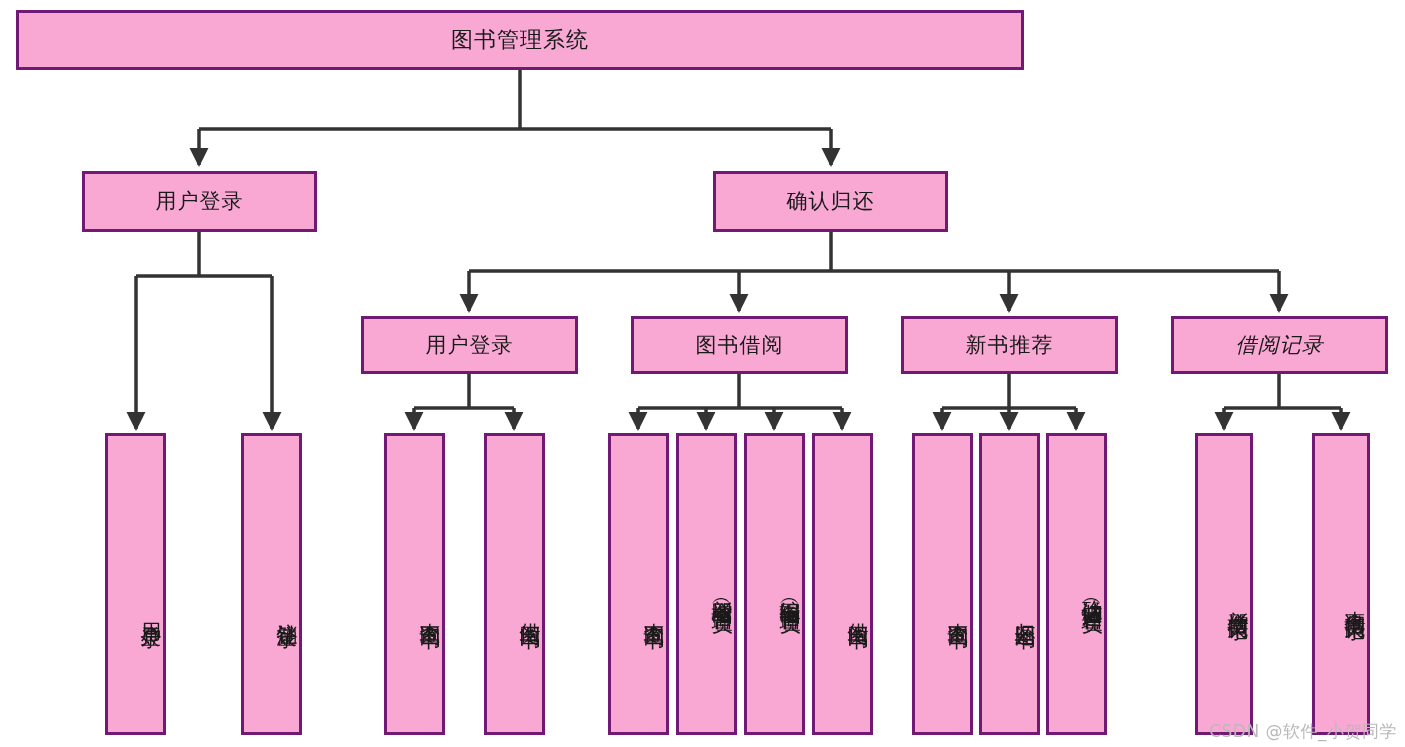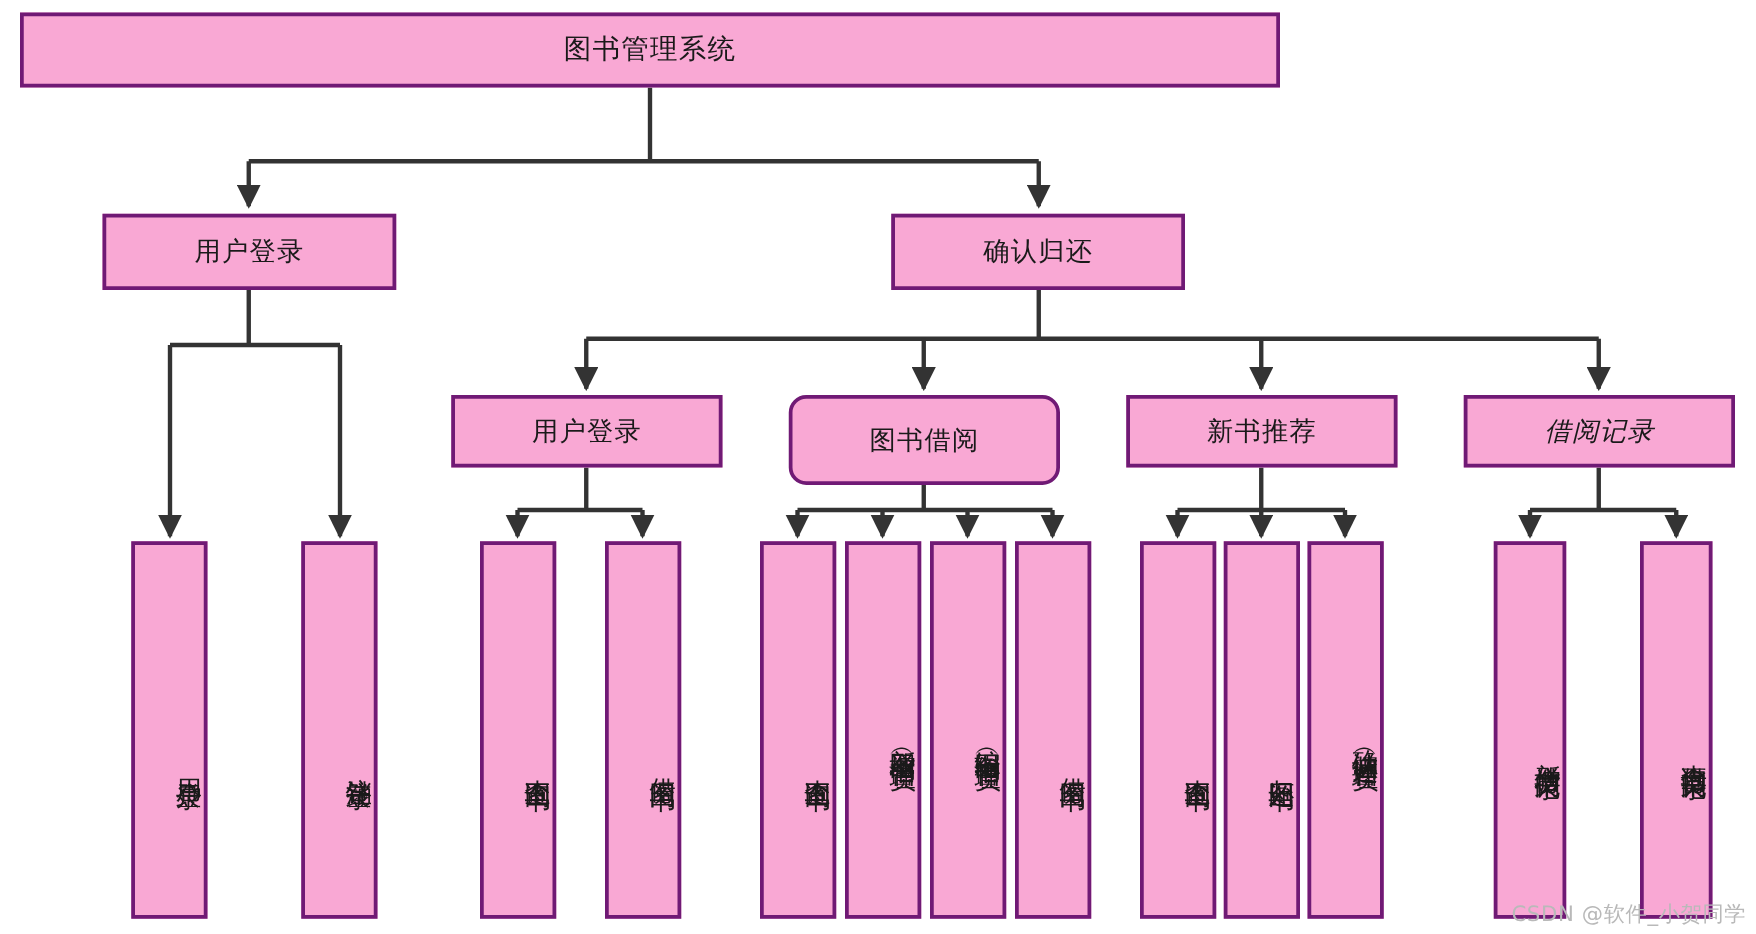--- a/index.html
+++ b/index.html
@@ -105,21 +105,21 @@
       <path d="M 1341 408 L 1341 429" marker-end="url(#arrow)"></path>
     </g>
   </svg>
 
   <div class="node h root" style="left:16px;top:10px;width:1008px;height:60px;">图书管理系统</div>
 
   <div class="node h" style="left:82px;top:171px;width:235px;height:61px;">用户登录</div>
   <div class="node h" style="left:713px;top:171px;width:235px;height:61px;">确认归还</div>
 
   <div class="node h" style="left:361px;top:316px;width:217px;height:58px;">用户登录</div>
-  <div class="node h" style="left:631px;top:316px;width:217px;height:72px;border-radius:14px;">图书借阅</div>
+  <div class="node h" style="left:631px;top:316px;width:217px;height:58px;">图书借阅</div>
   <div class="node h" style="left:901px;top:316px;width:217px;height:58px;">新书推荐</div>
   <div class="node h" style="left:1171px;top:316px;width:217px;height:58px;font-style:italic;">借阅记录</div>
 
   <div class="node v" style="left:105px;top:433px;width:61px;height:302px;">用户登录</div>
   <div class="node v" style="left:241px;top:433px;width:61px;height:302px;">注销登录</div>
 
   <div class="node v" style="left:384px;top:433px;width:61px;height:302px;">查询图书</div>
   <div class="node v" style="left:484px;top:433px;width:61px;height:302px;">借阅图书</div>
 
   <div class="node v" style="left:608px;top:433px;width:61px;height:302px;">查询图书</div>

